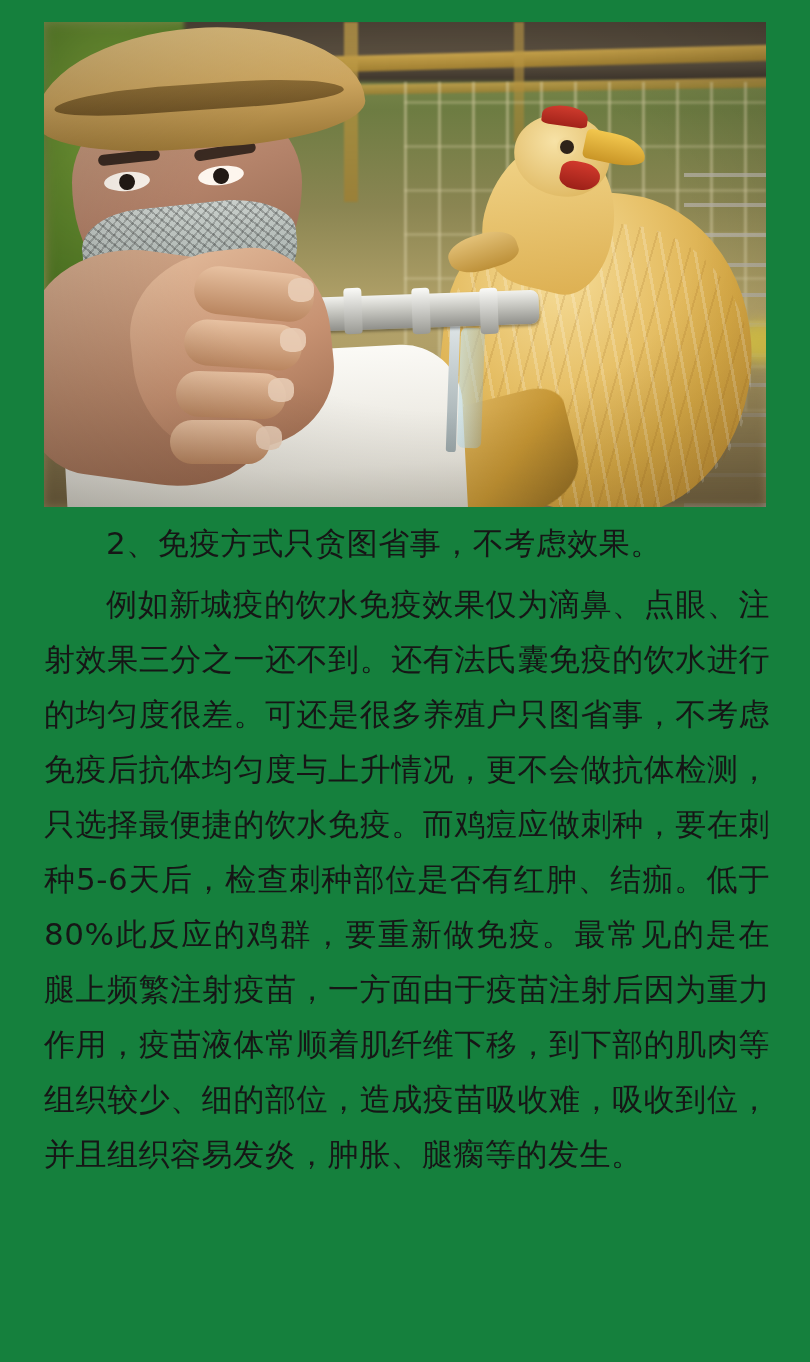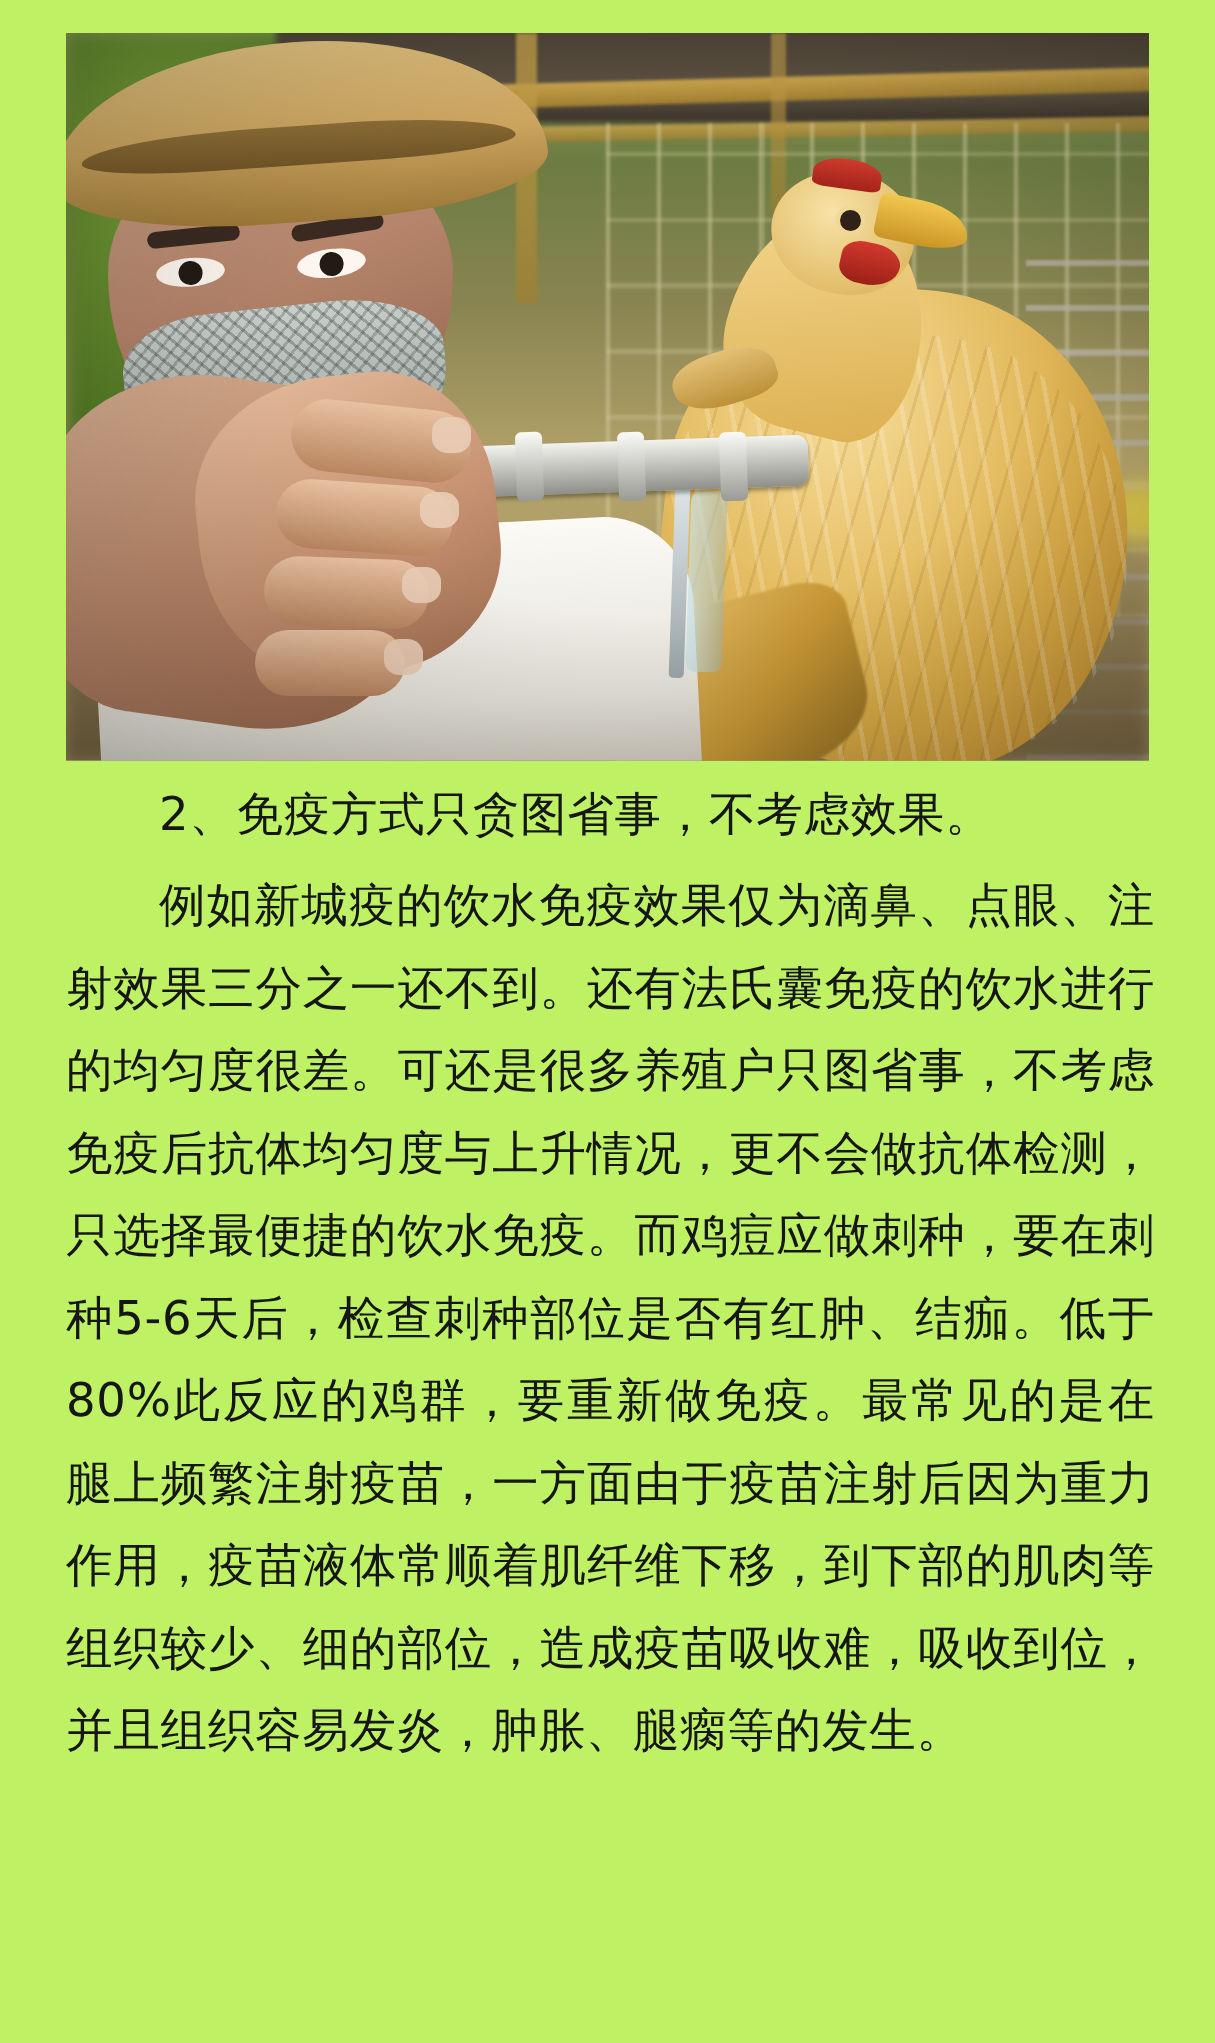--- a/index.html
+++ b/index.html
@@ -11,21 +11,21 @@
     width: 810px;
     height: 1362px;
     font-family: "DejaVu Sans", "Liberation Sans", sans-serif;
     color: #1a1a1a;
     overflow: hidden;
   }
   .page {
     position: relative;
     width: 810px;
     height: 1362px;
-    background: #bef264;
+    background: #15803d;
   }
 
   
   .photo-wrap {
     position: absolute;
     left: 44px;
     top: 22px;
     width: 722px;
     height: 485px;
     overflow: hidden;

